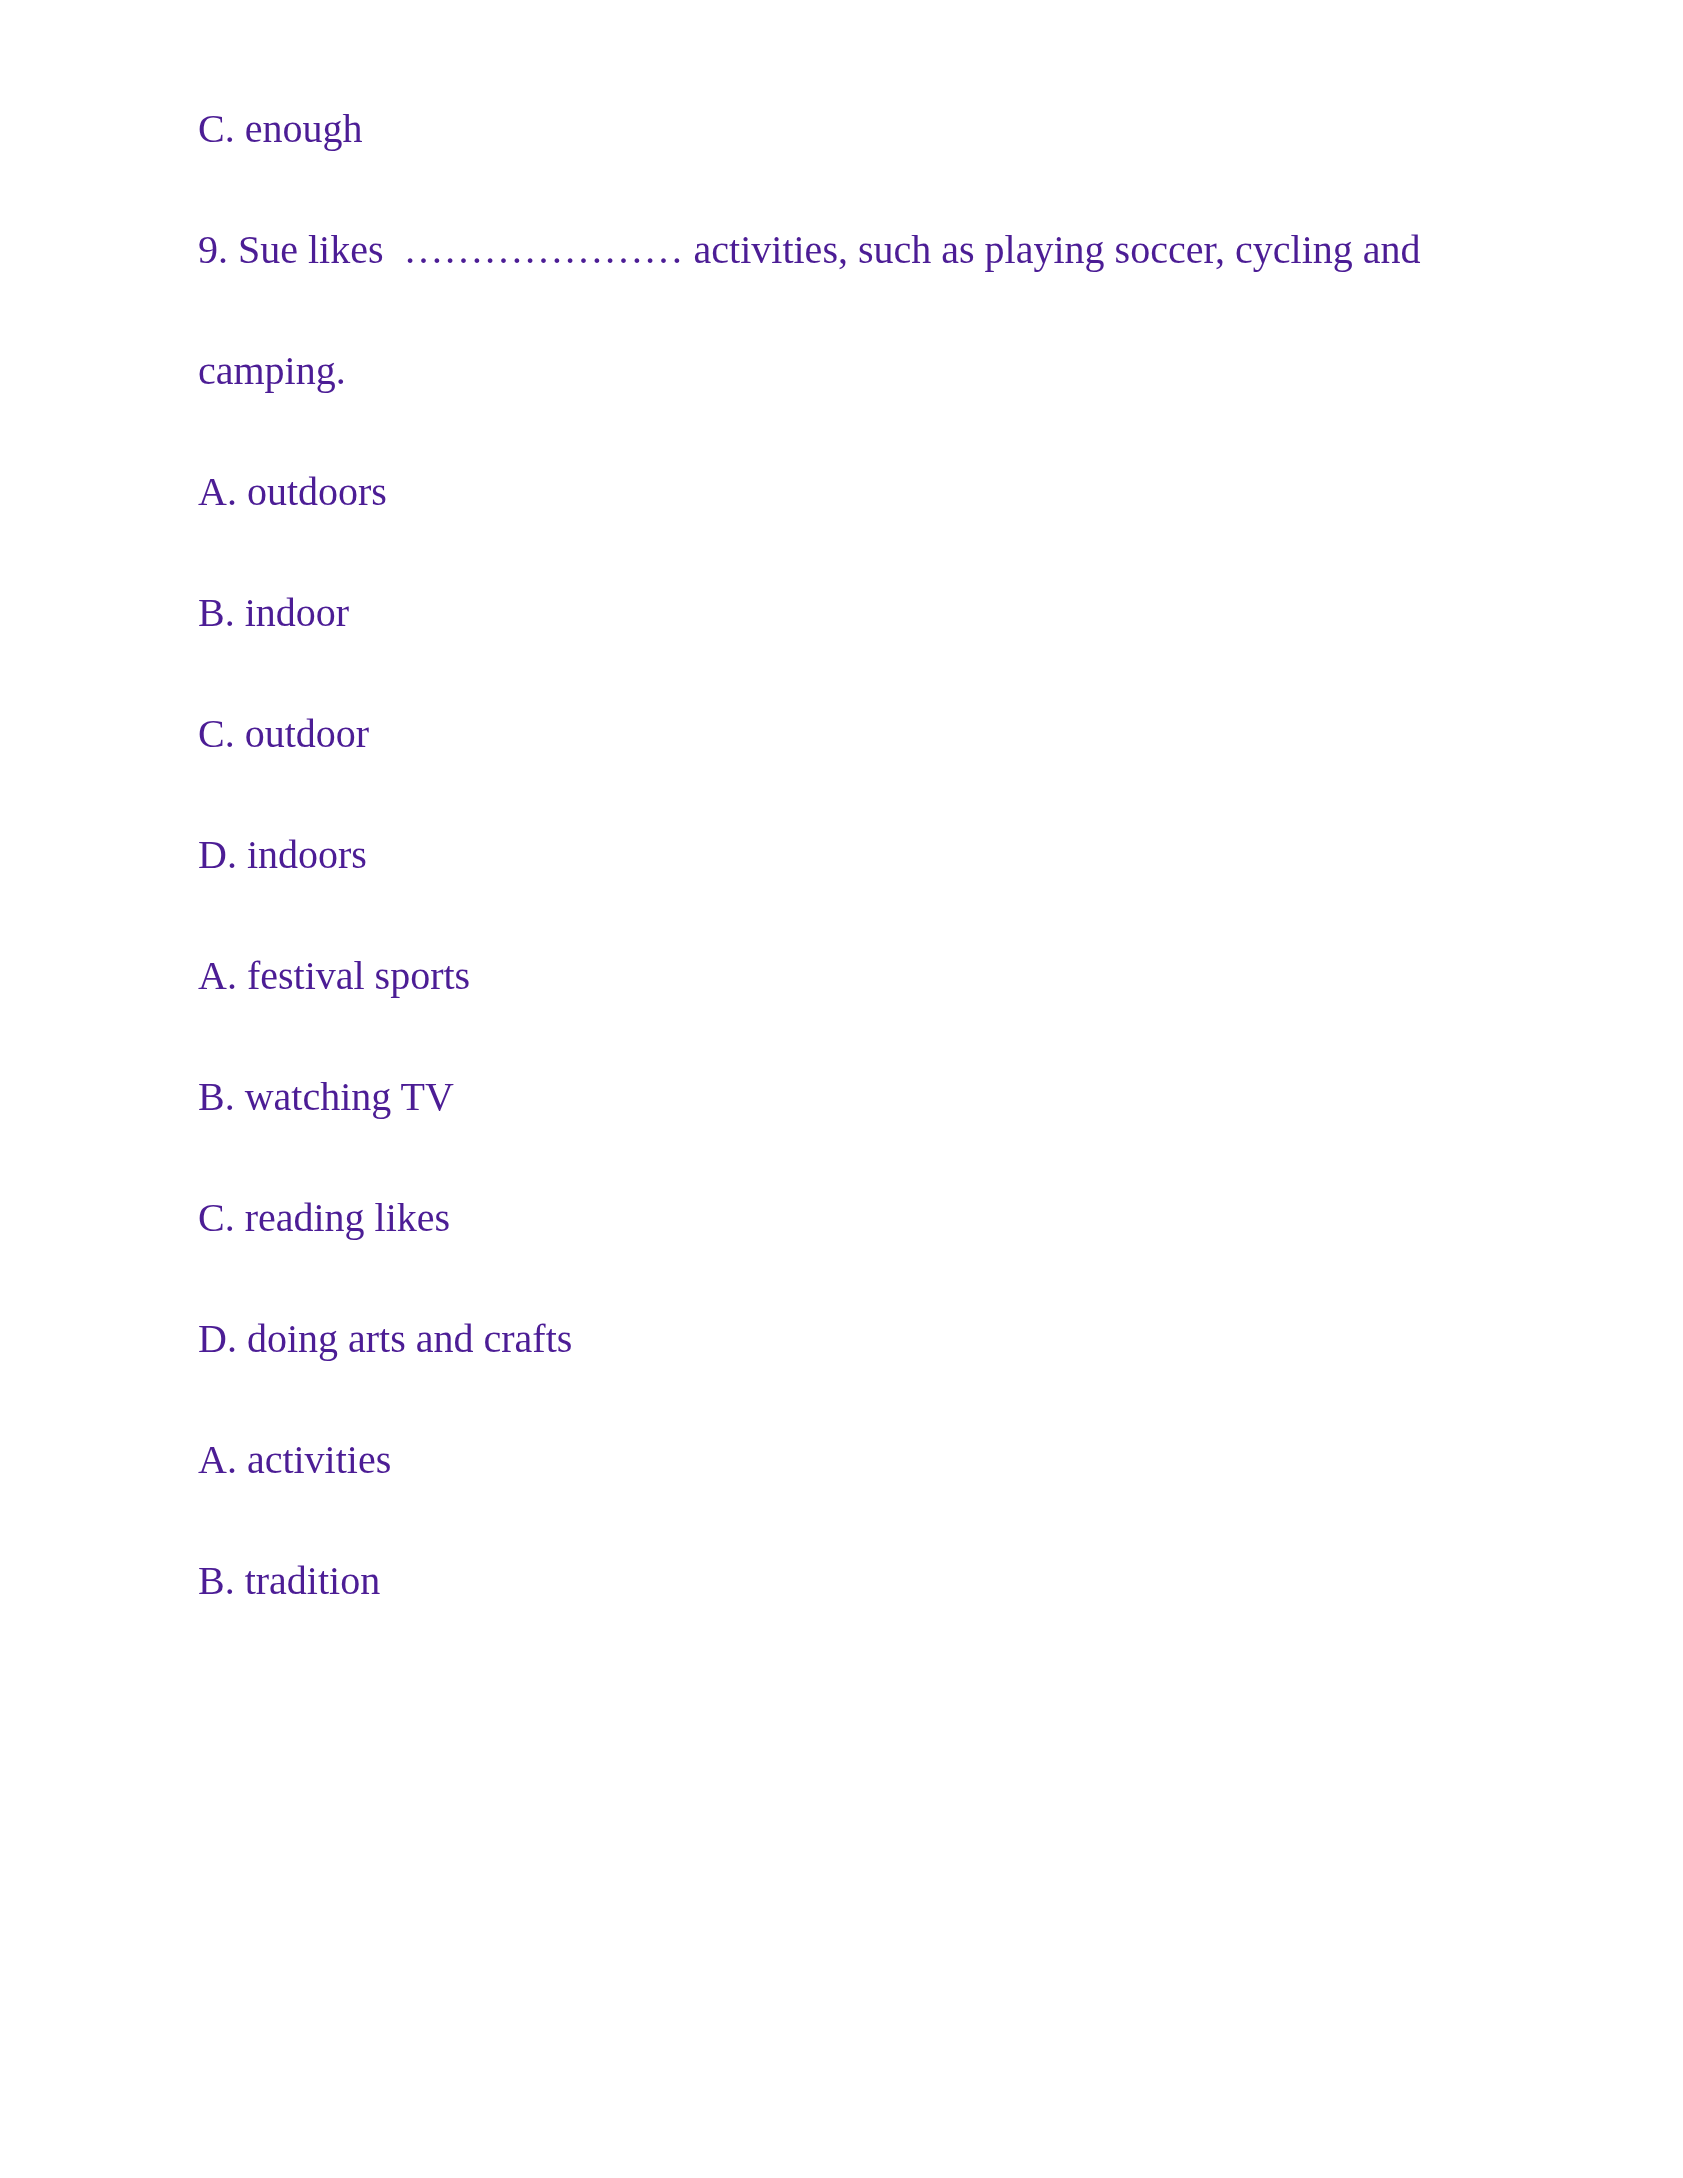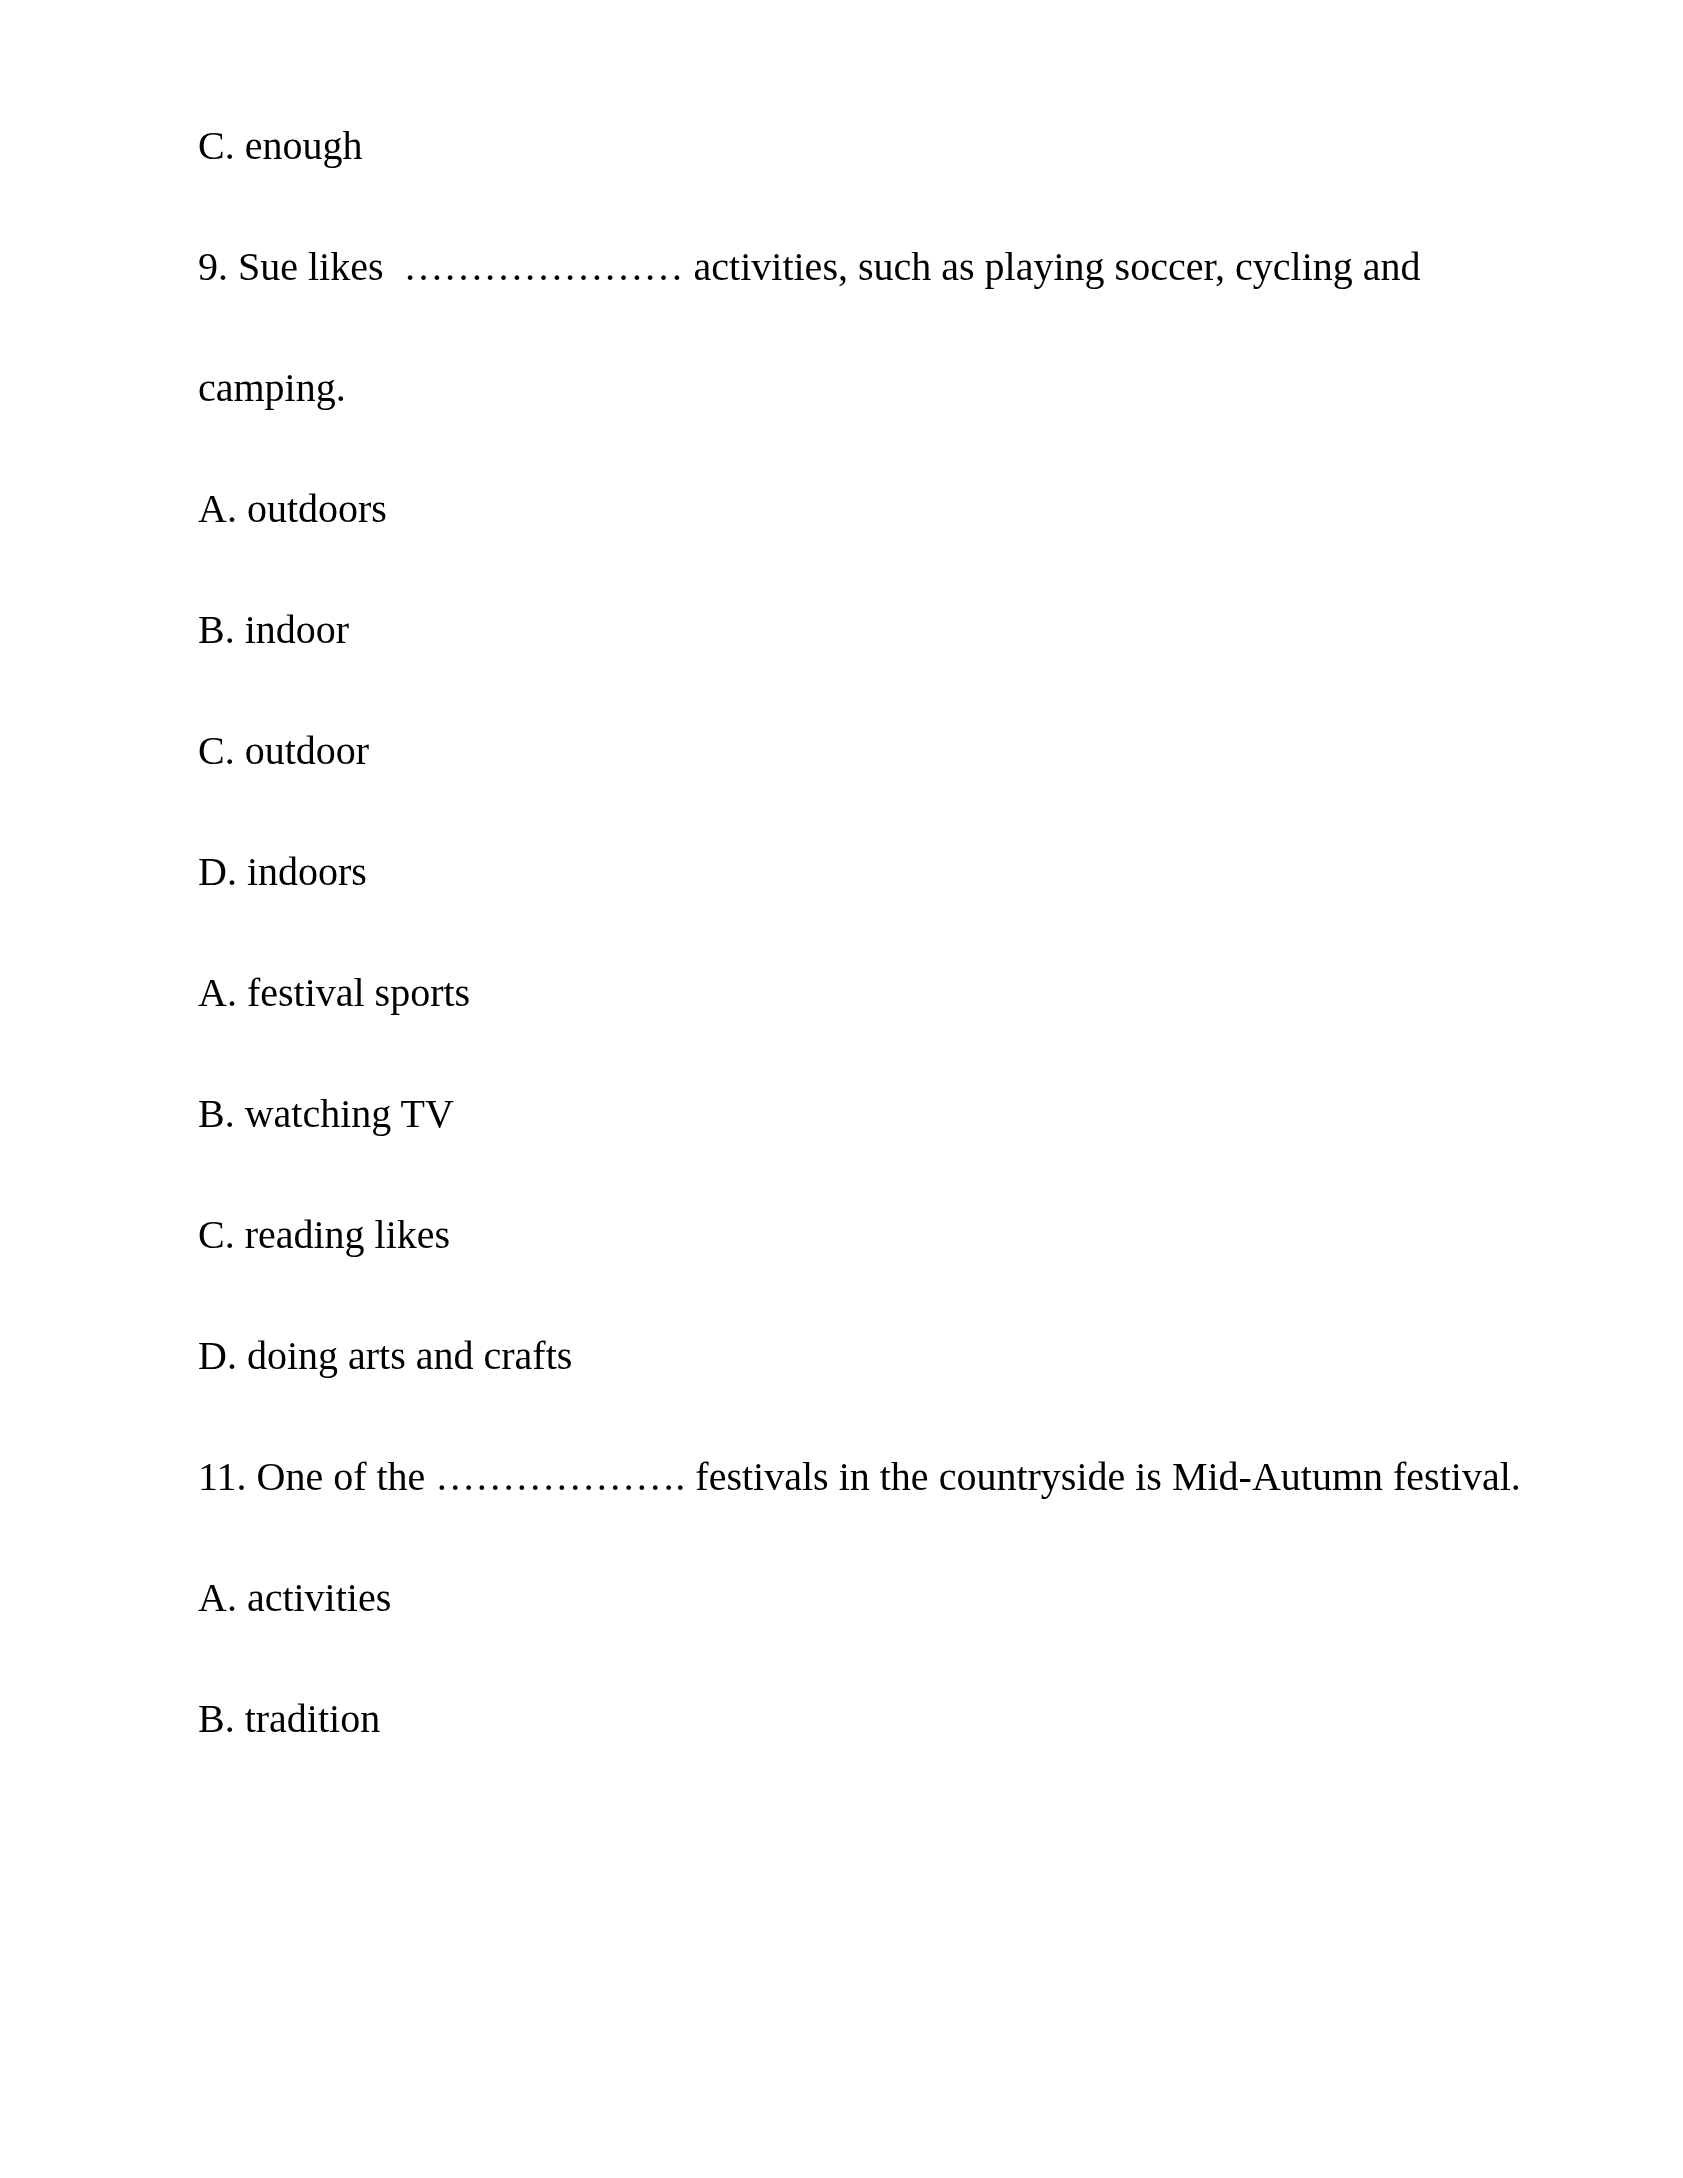--- a/index.html
+++ b/index.html
@@ -5,25 +5,25 @@
   html, body {
     margin: 0;
     padding: 0;
     background: #ffffff;
   }
   .page {
     position: relative;
     width: 1683px;
     height: 2178px;
     background: #ffffff;
-    color: #000000;
+    color: #4c1d95;
     font-family: "Liberation Serif", "DejaVu Serif", serif;
     font-size: 40px;
     box-sizing: border-box;
-    padding: 85px 119px 0 198px;
+    padding: 68px 119px 0 198px;
     overflow: hidden;
   }
   .doc-line {
     margin: 0;
     padding: 0;
     line-height: 121px;
     white-space: pre-wrap; 
   }
 </style>
 </head>
@@ -33,17 +33,16 @@
   <p class="doc-line">C. enough</p>
   <p class="doc-line">9. Sue likes  ………………… activities, such as playing soccer, cycling and camping.</p>
   <p class="doc-line">A. outdoors</p>
   <p class="doc-line">B. indoor</p>
   <p class="doc-line">C. outdoor</p>
   <p class="doc-line">D. indoors</p>
   <p class="doc-line">A. festival sports</p>
   <p class="doc-line">B. watching TV</p>
   <p class="doc-line">C. reading likes</p>
   <p class="doc-line">D. doing arts and crafts</p>
-  <p class="doc-line">11. One of the ………………. festivals in the countryside is Mid-Autumn festival.</p>
   <p class="doc-line">A. activities</p>
   <p class="doc-line">B. tradition</p>
 </div>
 
 
 </body></html>

